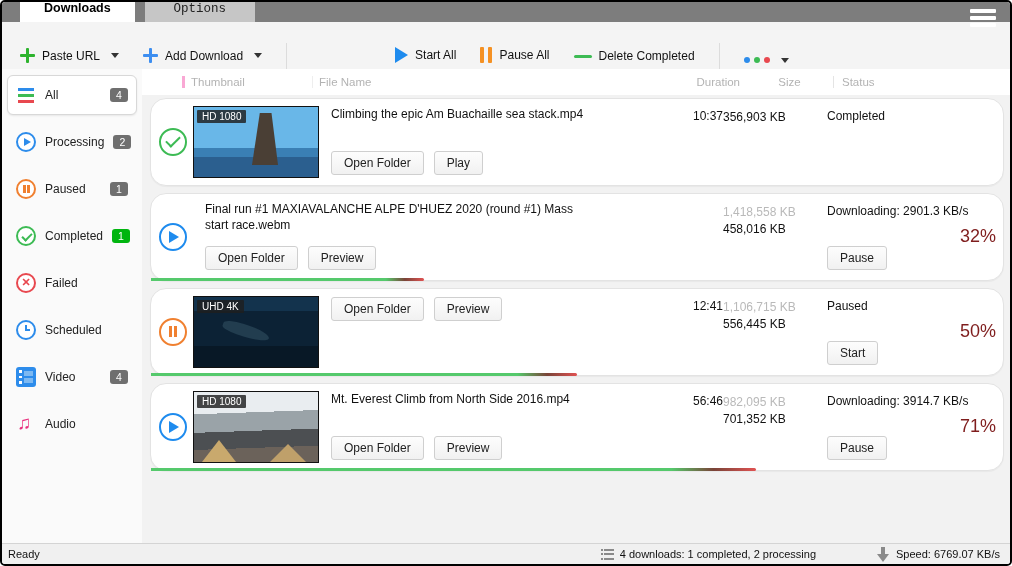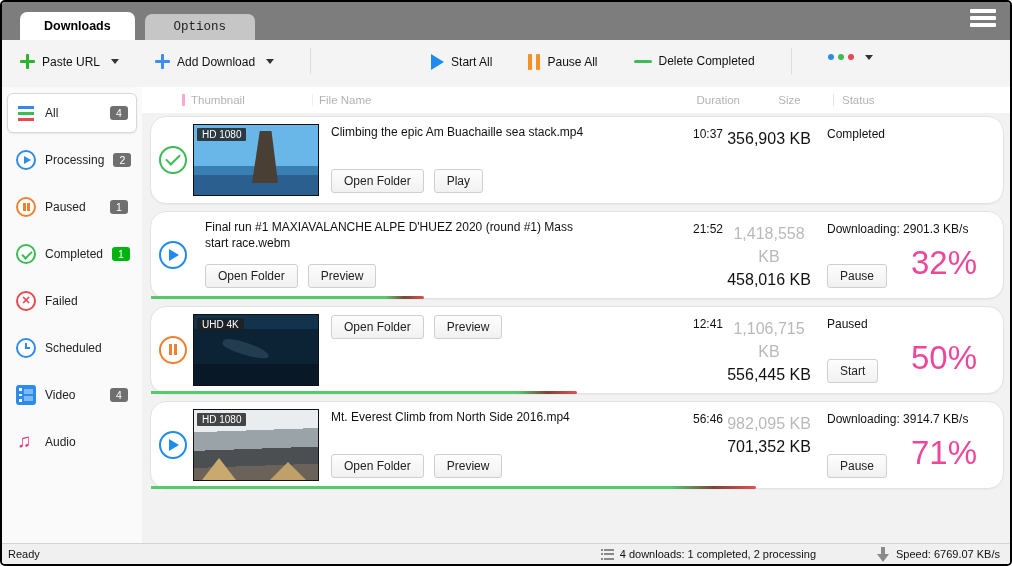--- a/index.html
+++ b/index.html
@@ -3,30 +3,30 @@
 <meta charset="utf-8">
 <style>
   * { margin:0; padding:0; box-sizing:border-box; }
   html,body { background:#fff; font-family:"Liberation Sans", sans-serif; }
   .window {
     position:relative; width:1012px; height:566px;
     border:2px solid #000; border-radius:5px; overflow:hidden;
     background:#f2f2f2; display:flex; flex-direction:column;
   }
   
-  .tabbar { height:38px; background:#7d7d7d; display:flex; align-items:flex-end; position:relative; flex:0 0 auto; }
+  .tabbar { height:20px; background:#7d7d7d; display:flex; align-items:flex-end; position:relative; flex:0 0 auto; }
   .tab { height:28px; display:flex; align-items:center; justify-content:center; padding:0 24px;
          border-radius:7px 7px 0 0; font-size:12.5px; cursor:default; }
   .tab.active { background:#fff; font-weight:bold; color:#000; margin-left:18px; min-width:100px; }
   .tab.inactive { background:#c6c6c6; color:#222; margin-left:10px; height:26px; min-width:110px;font-family:Liberation Mono, monospace; }
   .hamburger { position:absolute; right:14px; top:7px; width:26px; height:18px;
                display:flex; flex-direction:column; justify-content:space-between; cursor:pointer; }
   .hamburger i { display:block; height:4px; background:#fff; border-radius:1px; }
   
-  .toolbar { height:47px; background:#f4f4f4; display:flex; align-items:flex-start; padding:8px 10px; gap:20px; flex:0 0 auto; }
+  .toolbar { height:47px; background:#f4f4f4; display:flex; align-items:flex-end; padding:0 10px; gap:8px; flex:0 0 auto; }
   .tbtn { display:flex; align-items:center; gap:7px; padding:6px 8px; border-radius:3px; font-size:12px; color:#111; cursor:pointer; }
   .caret { width:0; height:0; border-left:4px solid transparent; border-right:4px solid transparent; border-top:5px solid #333; margin-left:4px; }
   .plus { position:relative; width:15px; height:15px; }
   .plus::before { content:""; position:absolute; left:0; top:6px; width:15px; height:3px; background:currentColor; border-radius:1px; }
   .plus::after  { content:""; position:absolute; left:6px; top:0; width:3px; height:15px; background:currentColor; border-radius:1px; }
   .tri-play { width:0; height:0; border-top:8px solid transparent; border-bottom:8px solid transparent; border-left:13px solid #1e8bee; }
   .pause-ic { display:flex; gap:4px; }
   .pause-ic i { display:block; width:4px; height:16px; background:#f59123; border-radius:1px; }
   .dash-ic { width:18px; height:3px; background:#3dbb54; border-radius:2px; }
   .sep { width:1px; height:26px; background:#dcdcdc; margin:0 8px; }
@@ -101,26 +101,26 @@
   .thumb-3::before { content:""; position:absolute; left:28px; top:28px; width:48px; height:12px; background:#223d4f; border-radius:50% 60% 60% 40%; transform:rotate(18deg); }
   .thumb-4 { background:linear-gradient(178deg,#e9edf0 0 30%, #9aa3a8 30% 55%, #4c4f52 55% 78%, #6b625a 78% 100%); }
   .thumb-4::before { content:""; position:absolute; left:8px; bottom:0; width:34px; height:22px; background:#c9a96d; clip-path:polygon(50% 0,100% 100%,0 100%); }
   .thumb-4::after { content:""; position:absolute; left:76px; bottom:0; width:36px; height:18px; background:#bfa06a; clip-path:polygon(50% 0,100% 100%,0 100%); }
   .rmain { flex:1 1 auto; display:flex; flex-direction:column; justify-content:space-between; padding:8px 6px 10px 12px; min-width:0; }
   .fname { font-size:12px; color:#111; line-height:1.3; max-width:372px; }
   .rbtns { display:flex; gap:10px; }
   .btn { background:linear-gradient(#fdfdfd,#f1f1f1); border:1px solid #cfcfcf; border-radius:3px;
          font-size:12px; color:#222; padding:4px 12px; cursor:pointer; font-family:inherit; }
   .rdur { width:62px; text-align:right; font-size:12px; color:#111; padding-top:10px; flex:0 0 auto; }
-  .rsize { width:92px; text-align:center; font-size:16px; padding-top:10px; flex:0 0 auto; line-height:1.45; }
+  .rsize { width:92px; text-align:left; font-size:12px; padding-top:10px; flex:0 0 auto; line-height:1.45; }
   .rsize .tot { color:#b9b9b9; } .rsize .tot.only { color:#111; }
   .rsize .got { color:#111; }
   .rstat { width:188px; padding:10px 0 10px 12px; display:flex; flex-direction:column; font-size:12px; color:#111; flex:0 0 auto; }
   .rstat .abtn { margin-top:auto; align-self:flex-start; }
-  .rpct { position:absolute; right:26px; top:32px; font-size:33px; color:#ec4899; }
+  .rpct { position:absolute; right:7px; top:32px; font-size:18px; color:#7f1d1d; }
   .pbar { position:absolute; left:0; bottom:-1px; height:3px; border-radius:0 2px 2px 0;
           background:linear-gradient(to right,#55c96c 0 86%, #7a4438 93%, #e05252 100%); }
   
   .statusbar { height:21px; background:#f0f0f0; border-top:1px solid #d4d4d4; display:flex; align-items:center;
                font-size:11px; color:#111; padding:0 6px; flex:0 0 auto; }
   .sb-left { flex:1 1 auto; }
   .sb-group { display:flex; align-items:center; gap:6px; margin-right:60px; }
   .sb-list-ic { width:13px; height:11px;
       background:linear-gradient(#8a8a8a,#8a8a8a) 3px 0/10px 2px no-repeat,
                  linear-gradient(#8a8a8a,#8a8a8a) 3px 4.5px/10px 2px no-repeat,
@@ -269,21 +269,20 @@
   </div>
           <div class="drow">
     <span class="state-ic state-downloading"></span>
     <div class="rmain">
       <div class="fname">Final run #1  MAXIAVALANCHE ALPE D'HUEZ 2020 (round #1) Mass start race.webm</div>
       <div class="rbtns">
         <button class="btn b1">Open Folder</button>
         <button class="btn b2">Preview</button>
       </div>
     </div>
-    <div class="rdur">21:52</div>
     <div class="rsize">
       <div class="tot">1,418,558 KB</div>
       <div class="got">458,016 KB</div>
     </div>
     <div class="rstat">
       <span class="stxt">Downloading: 2901.3 KB/s</span>
       <button class="btn abtn">Pause</button>
     </div>
     <div class="rpct">32%</div>
     <div class="pbar" style="width: 32%;"></div>

